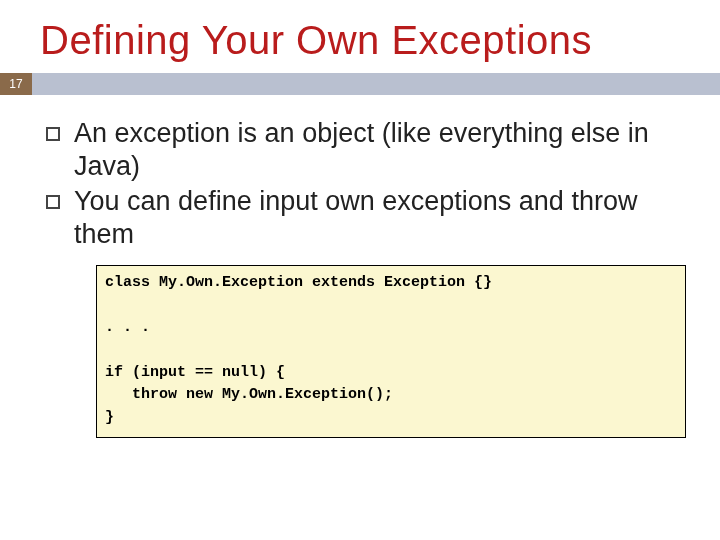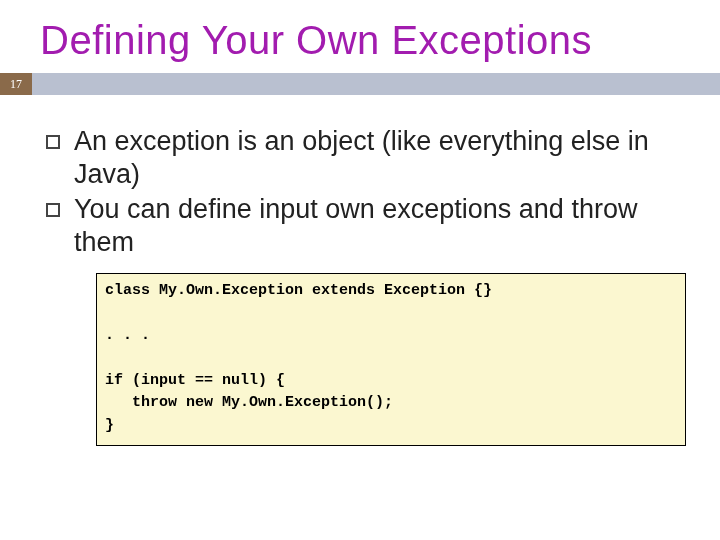--- a/index.html
+++ b/index.html
@@ -1,41 +1,41 @@
 <!DOCTYPE html>
 <html><head>
 <meta charset="utf-8">
 <style>
   * { box-sizing: border-box; margin: 0; padding: 0; }
   html, body { width: 720px; height: 540px; background: #fff; font-family: Arial, Helvetica, sans-serif; }
   .slide { width: 720px; height: 540px; position: relative; padding: 0; }
   .title {
     font-size: 40px;
-    color: #a21caf;
+    color: #b91c1c;
     padding: 18px 1px 10px 40px;
     font-weight: 400;
     letter-spacing: 0.5px;
   }
-  .bar-row { display: flex; width: 100%; height: 22px; font-family: Liberation Serif, serif; }
+  .bar-row { display: flex; width: 100%; height: 22px; }
   .page-num {
     width: 32px;
     background: #8a6a4a;
     color: #fff;
     font-size: 12px;
     text-align: center;
     line-height: 22px;
   }
   .bar {
     flex: 1;
     background: #b9c0d0;
   }
   .content {
     padding: 22px 28px 0 40px;
   }
-  .bullet-list { list-style: none; margin-top: 8px; }
+  .bullet-list { list-style: none; }
   .bullet-item {
     position: relative;
     padding-left: 34px;
     font-size: 27px;
     color: #222;
     line-height: 1.22;
     margin-bottom: 2px;
   }
   .bullet-item::before {
     content: "";

